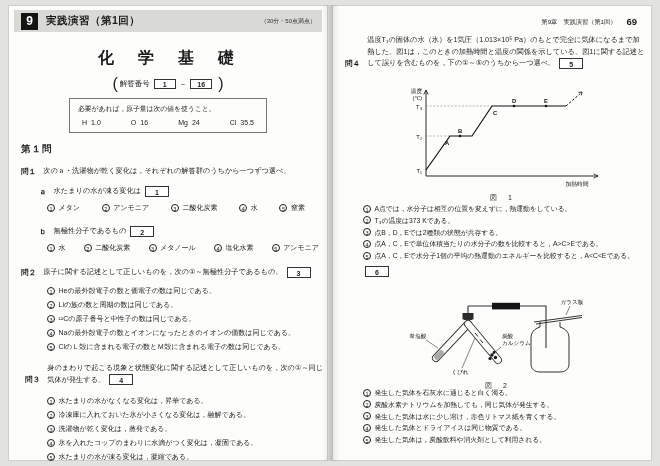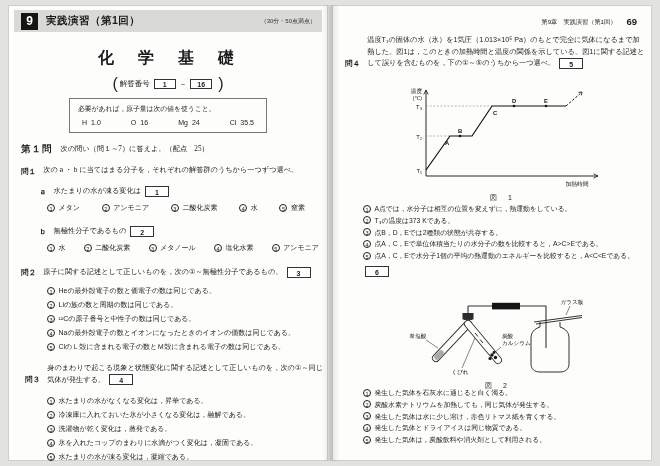--- a/index.html
+++ b/index.html
@@ -81,26 +81,25 @@
       <div class="mass-row">
         <span class="mass-pair"><span class="mass-el">H</span><span class="mass-v">1.0</span></span>
         <span class="mass-pair"><span class="mass-el">O</span><span class="mass-v">16</span></span>
         <span class="mass-pair"><span class="mass-el">Mg</span><span class="mass-v">24</span></span>
         <span class="mass-pair"><span class="mass-el">Cl</span><span class="mass-v">35.5</span></span>
       </div>
     </div>
 
     <div class="abs qrow" style="left:12px;top:137px;width:300px;font-family:Liberation Serif, serif;">
       <span class="s1-label">第１問</span>
-      <span class="qtext">次の問い（問１～7）に答えよ。（配点　25）</span>
-    </div>
-
-    <div class="abs qrow" style="left:12px;top:159px;width:300px;font-family:Liberation Mono, monospace;">
+    </div>
+
+    <div class="abs qrow" style="left:12px;top:159px;width:300px;">
       <span class="qlabel">問１</span>
-      <span class="qtext">次のａ・ｂに当てはまる分子を，それぞれの解答群のうちから一つずつ選べ。</span>
+      <span class="qtext">次のａ・洗濯物が乾く変化は，それぞれの解答群のうちから一つずつ選べ。</span>
     </div>
 
     <div class="abs qrow" style="left:30px;top:179px;">
       <span class="submark">ａ</span>
       <span class="qtext">水たまりの水が凍る変化は</span>
       <span class="ansbox">1</span>
     </div>
     <div class="abs hchoices" style="left:38px;top:197px;width:258px;">
       <span class="hchoice">
           <span class="cn">1</span>

